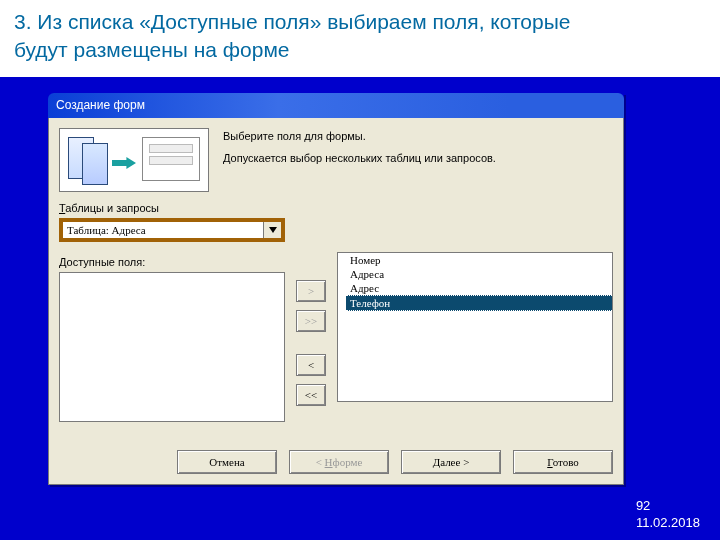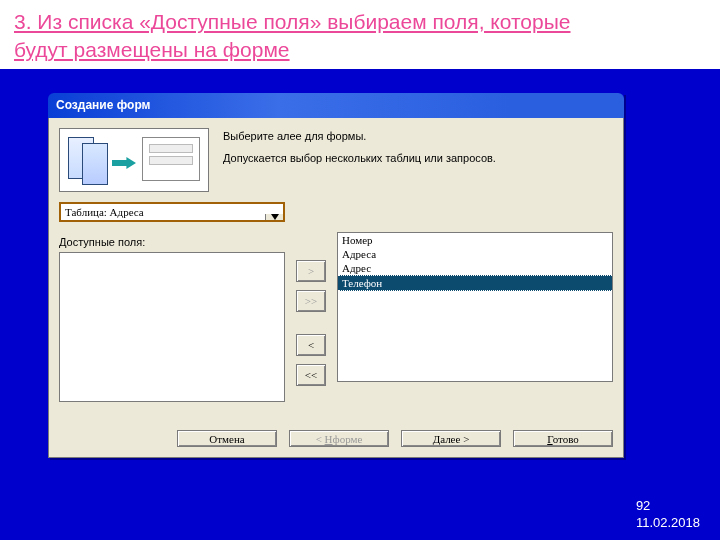--- a/index.html
+++ b/index.html
@@ -5,41 +5,40 @@
   * { box-sizing: border-box; margin: 0; padding: 0; }
   body {
     width: 720px;
     height: 540px;
     background: #0000cc;
     font-family: Arial, "Helvetica", sans-serif;
     overflow: hidden;
     position: relative;
   }
   .slide-heading {
-    color: #ec4899;
+    color: #0369a1;
     background: #fff;
     font-size: 21px;
-    padding: 8px 14px 4px 14px;
+    padding: 8px 14px 12px 14px;
     line-height: 1.35;
-    text-decoration: underline;
     font-weight: normal;
   }
   .dialog {
     position: absolute;
     left: 48px;
     top: 93px;
     width: 576px;
     box-shadow: 2px 2px 0 rgba(0,0,0,.3);
   }
   .titlebar {
     background: linear-gradient(to right, #0a3fd6, #3a6ee8 40%, #2a5fe0 80%);
     color: #fff;
     font-family: Tahoma, Verdana, sans-serif;
     font-size: 12px;
-    font-weight: bold;
+    font-weight: normal;
     padding: 5px 8px 6px 8px;
     border-top-left-radius: 6px;
     border-top-right-radius: 6px;
   }
   .body {
     background: #ece9d8;
     border: 1px solid #7a7a7a;
     border-top: none;
     padding: 10px 10px 10px 10px;
     font-family: Tahoma, Verdana, sans-serif;
@@ -80,54 +79,54 @@
     content:""; position:absolute; left:6px; right:6px; height:7px;
     background:#eee; border:1px solid #bbb;
   }
   .bi-form::before { top:6px; }
   .bi-form::after { top:18px; }
   .banner-text { flex: 1; padding-top: 2px; }
   .banner-text .line1 { margin-bottom: 10px; }
   .section-label { margin: 4px 0 4px 0; }
   .section-label .ul { text-decoration: underline; }
   .combo {
-    display:flex; width: 226px; background:#fff; border:2px solid #a16207;align-items:flex-end;
+    display:flex; width: 226px; background:#fff; border:4px solid #a16207;
   }
   .combo-input {
     flex:1; padding:2px 4px; font: 11px Tahoma; border:none; outline:none;
   }
   .combo-btn {
     width:18px; background:#ece9d8; border-left:1px solid #7a7a7a;
     display:flex; align-items:center; justify-content:center; cursor:pointer;
   }
   .combo-btn svg { width:8px; height:6px; }
   .columns {
     display:flex; gap:8px; margin-top:10px;
   }
   .col-left { width:226px; }
   .col-center { width:36px; display:flex; flex-direction:column; gap:8px; align-items:center; padding-top:2px; }
   .col-right { flex:1; }
   .listbox {
     background:#fff; border:1px solid #7a7a7a; height:150px;
     font: 11px Tahoma; overflow:hidden;
   }
-  .listbox .item { padding:1px 4px; }
+  .listbox .item { padding:1px 4px;margin-left:8px; }
   .listbox .item.selected { background:#0c4a6e; color:#fff; border-top:1px dotted #fff; border-bottom:1px dotted #fff; }
   .move-btn {
     width:30px; height:22px; background:#ece9d8; border:1px solid #7a7a7a;
     font: 11px Tahoma; cursor:pointer;
     box-shadow: inset 1px 1px #fff, inset -1px -1px #888;
   }
   .move-btn[disabled] { color:#999; cursor:default; }
   .footer {
     display:flex; gap:12px; justify-content:flex-end; margin-top:18px;
     padding-top:10px;
   }
   .dlg-btn {
-    width:100px; height:17px; background:#ece9d8; border:1px solid #7a7a7a;
+    width:100px; height:24px; background:#ece9d8; border:1px solid #7a7a7a;
     font: 11px Tahoma; box-shadow: inset 1px 1px #fff, inset -1px -1px #888; text-align: center;
   }
   .dlg-btn .ul { text-decoration: underline; }
   .dlg-btn[disabled] { color:#999; }
   .slide-footer {
     position:absolute; right:20px; bottom:8px; color:#fff; font-size:13px;
     line-height:1.3;
   }
 </style>
 </head>
@@ -145,25 +144,28 @@
   <div class="body">
 
     <div class="banner-row">
       <div class="banner-img">
         <div class="bi-back"></div>
         <div class="bi-mid"></div>
         <div class="bi-arrow"></div>
         <div class="bi-form"></div>
       </div>
       <div class="banner-text">
-        <div class="line1">Выберите алее для формы.</div>
+        <div class="line1">Выберите поля для формы.</div>
         <div class="line2">Допускается выбор нескольких таблиц или запросов.</div>
       </div>
     </div>
 
+    <div class="section-label">
+      <span class="ul">Т</span><span>аблицы и запросы</span>
+    </div>
     <div class="combo">
       <input class="combo-input" readonly="" value="Таблица: Адреса" style="">
       <div class="combo-btn">
         <svg viewBox="0 0 8 6">
             <polygon points="0,0 8,0 4,6" fill="#000"></polygon>
           </svg>
       </div>
     </div>
 
     <div class="columns">

